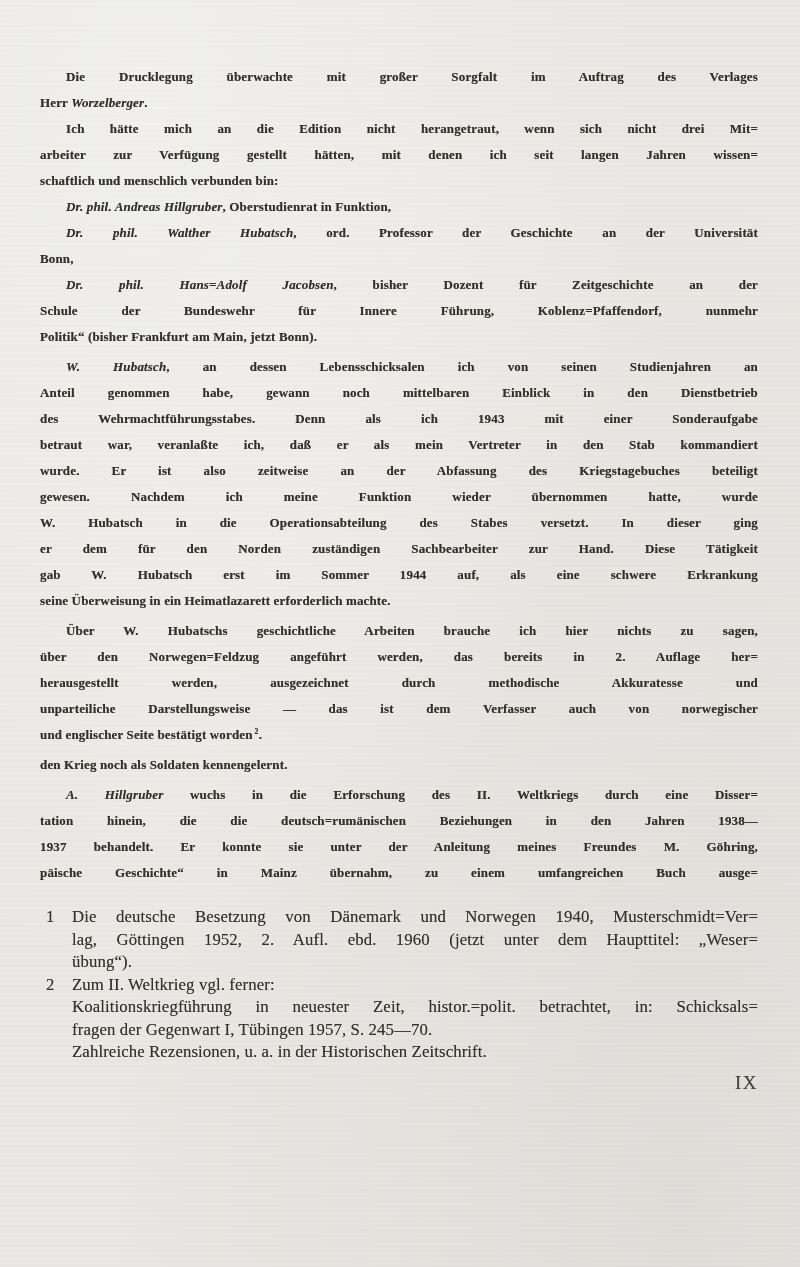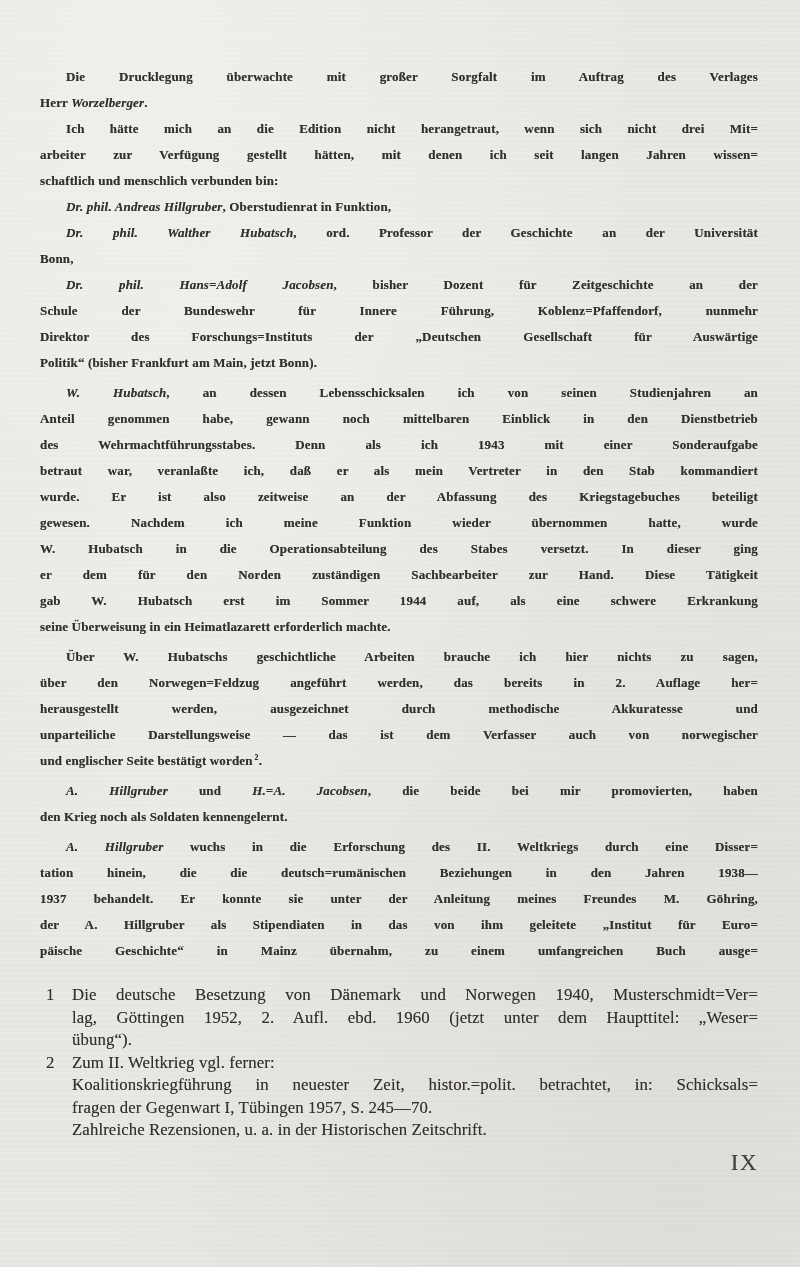--- a/index.html
+++ b/index.html
@@ -44,21 +44,21 @@
     line-height:22.5px;
     letter-spacing:0.1px;
     text-shadow:0 0 0.5px rgba(51,49,44,0.5);
   }
   .fn{position:relative;padding-left:32px;}
   .fn + .fn{margin-top:0;}
   .fn-num{position:absolute;left:6px;top:0;}
   .page-num{
     margin-top:8px;
     text-align:right;
-    font-size:23px;
+    font-size:19px;
     letter-spacing:1.5px;
     color:#45433d;
     text-shadow:0 0 0.6px rgba(69,67,61,0.5);
   }
 </style>
 </head>
 <body>
 
 <div class="page">
   <div class="main" id="main-text">
@@ -74,21 +74,20 @@
       <div class="para">
         <div class="line indent"><span class="it">Dr. phil. Andreas Hillgruber</span><span>, Oberstudienrat in Funktion,</span></div>
       </div>
       <div class="para">
         <div class="line just indent"><span class="it">Dr. phil. Walther Hubatsch</span><span>, ord. Professor der Geschichte an der Universität</span></div>
         <div class="line"><span>Bonn,</span></div>
       </div>
       <div class="para">
         <div class="line just indent"><span class="it">Dr. phil. Hans=Adolf Jacobsen</span><span>, bisher Dozent für Zeitgeschichte an der</span></div>
         <div class="line just"><span>Schule der Bundeswehr für Innere Führung, Koblenz=Pfaffendorf, nunmehr</span></div>
-        <div class="line just"><span>Direktor des Forschungs=Instituts der „Deutschen Gesellschaft für Auswärtige</span></div>
         <div class="line"><span>Politik“ (bisher Frankfurt am Main, jetzt Bonn).</span></div>
       </div>
       <div class="para gap">
         <div class="line just indent"><span class="it">W. Hubatsch</span><span>, an dessen Lebensschicksalen ich von seinen Studienjahren an</span></div>
         <div class="line just"><span>Anteil genommen habe, gewann noch mittelbaren Einblick in den Dienstbetrieb</span></div>
         <div class="line just"><span>des Wehrmachtführungsstabes. Denn als ich 1943 mit einer Sonderaufgabe</span></div>
         <div class="line just"><span>betraut war, veranlaßte ich, daß er als mein Vertreter in den Stab kommandiert</span></div>
         <div class="line just"><span>wurde. Er ist also zeitweise an der Abfassung des Kriegstagebuches beteiligt</span></div>
         <div class="line just"><span>gewesen. Nachdem ich meine Funktion wieder übernommen hatte, wurde</span></div>
         <div class="line just"><span>W. Hubatsch in die Operationsabteilung des Stabes versetzt. In dieser ging</span></div>
@@ -97,28 +96,26 @@
         <div class="line"><span>seine Überweisung in ein Heimatlazarett erforderlich machte.</span></div>
       </div>
       <div class="para gap">
         <div class="line just indent"><span>Über W. Hubatschs geschichtliche Arbeiten brauche ich hier nichts zu sagen,</span></div>
         <div class="line just"><span>über den Norwegen=Feldzug angeführt werden, das bereits in 2. Auflage her=</span></div>
         <div class="line just"><span>herausgestellt werden, ausgezeichnet durch methodische Akkuratesse und</span></div>
         <div class="line just"><span>unparteiliche Darstellungsweise — das ist dem Verfasser auch von norwegischer</span></div>
         <div class="line"><span>und englischer Seite bestätigt worden</span><span class="sup">2</span><span>.</span></div>
       </div>
       <div class="para gap">
-        <div class="line just indent"><span class="it">A. Hillgruber</span><span> und </span><span class="it">H.=A. Jacobsen</span><span>, die beide bei mir promovierten, haben</span></div>
         <div class="line"><span>den Krieg noch als Soldaten kennengelernt.</span></div>
       </div>
       <div class="para gap">
         <div class="line just indent"><span class="it">A. Hillgruber</span><span> wuchs in die Erforschung des II. Weltkriegs durch eine Disser=</span></div>
         <div class="line just"><span>tation hinein, die die deutsch=rumänischen Beziehungen in den Jahren 1938—</span></div>
         <div class="line just"><span>1937 behandelt. Er konnte sie unter der Anleitung meines Freundes M. Göhring,</span></div>
-        <div class="line just"><span>der A. Hillgruber als Stipendiaten in das von ihm geleitete „Institut für Euro=</span></div>
         <div class="line just"><span>päische Geschichte“ in Mainz übernahm, zu einem umfangreichen Buch ausge=</span></div>
       </div>
     </div>
   <div class="footnotes" id="footnotes">
       <div class="fn">
         <span class="fn-num">1</span>
         <div class="line just"><span>Die deutsche Besetzung von Dänemark und Norwegen 1940, Musterschmidt=Ver=</span></div>
         <div class="line just"><span>lag, Göttingen 1952, 2. Aufl. ebd. 1960 (jetzt unter dem Haupttitel: „Weser=</span></div>
         <div class="line"><span>übung“).</span></div>
       </div>

